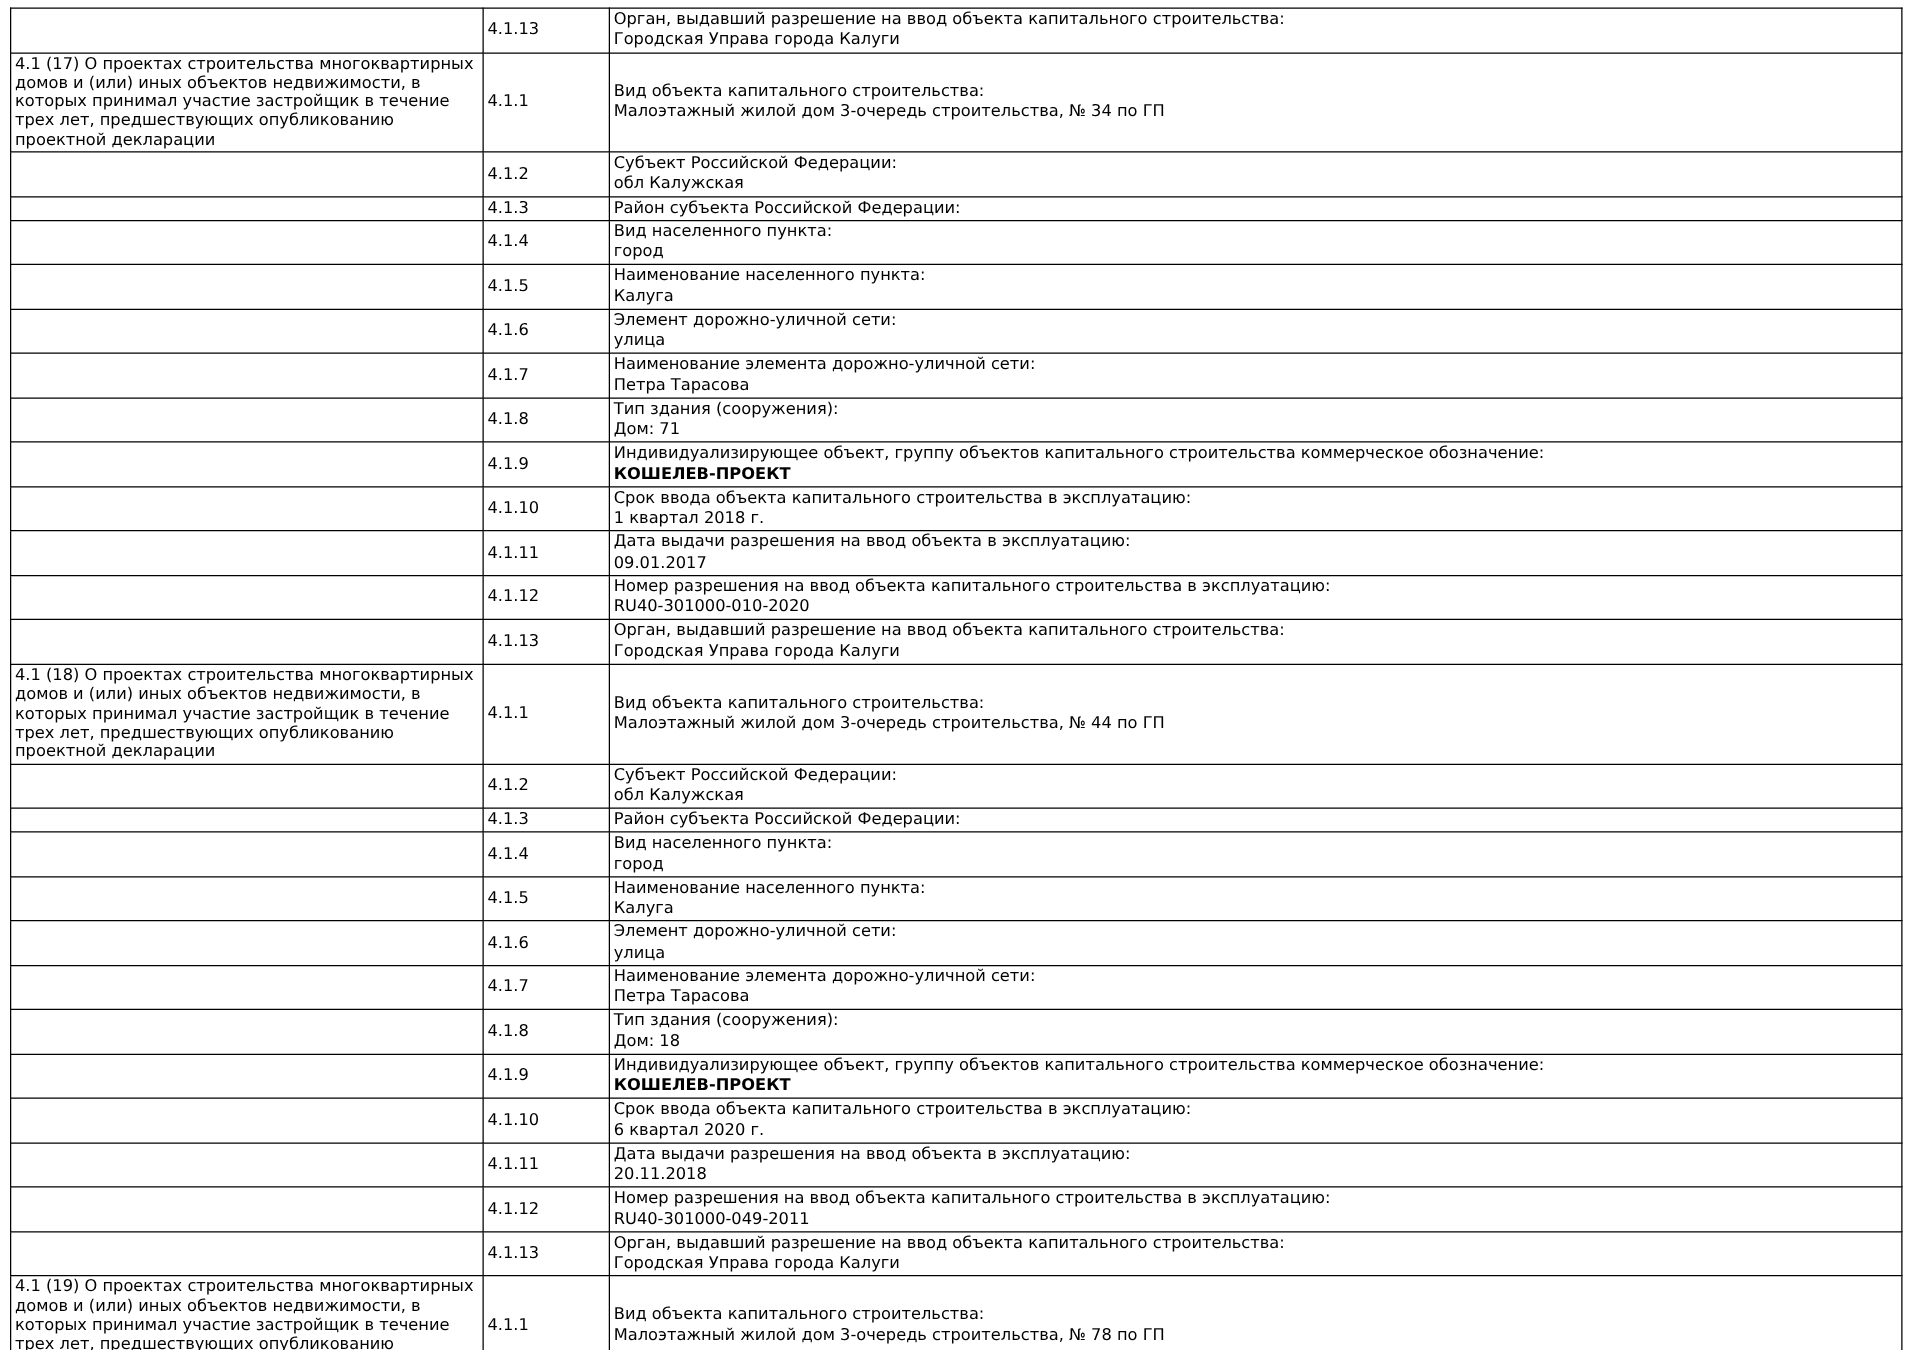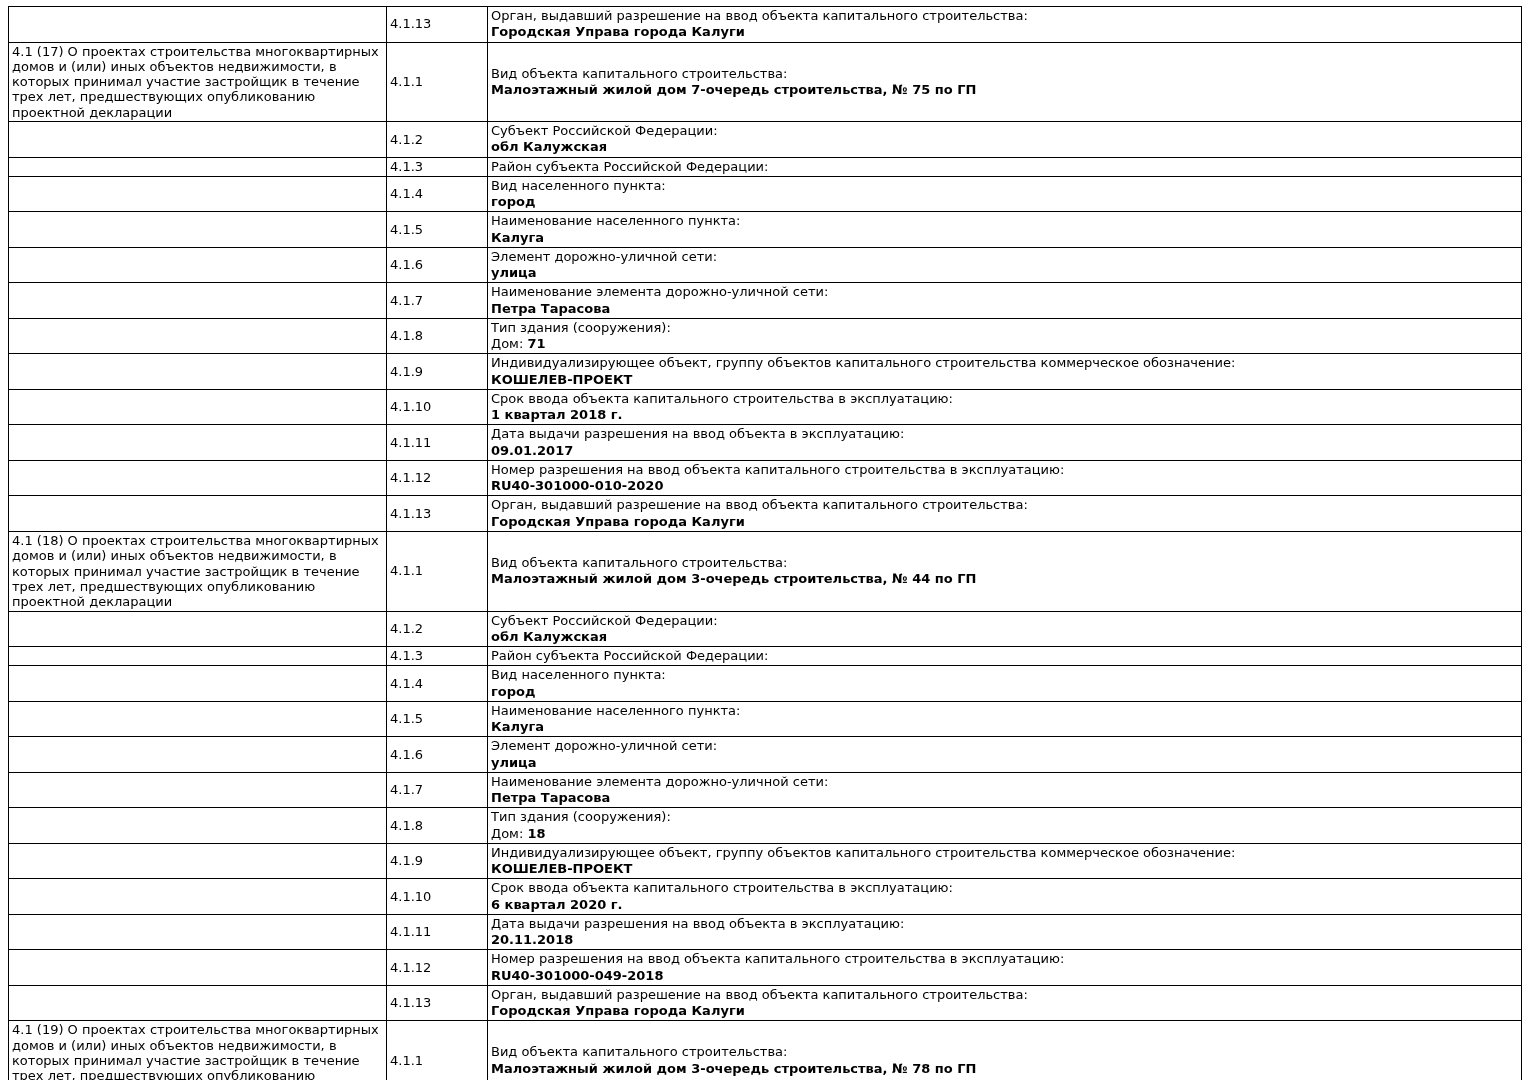--- a/index.html
+++ b/index.html
@@ -37,21 +37,21 @@
     vertical-align: top;
     line-height: 1.18;
   }
   td.col-code {
     line-height: 1.2;
   }
   td.col-content {
     line-height: 1.25;
   }
   .lbl { font-weight: normal; }
-  .val { font-weight: bold; }
+  .val { font-weight: normal; }
   .val-normal { font-weight: bold; }
 </style>
 </head>
 <body>
 
 <div class="doc">
   <table class="decl">
     <colgroup>
       <col style="width:378px">
       <col style="width:101px">
@@ -64,21 +64,21 @@
           <td class="col-content">
             <div class="lbl">Орган, выдавший разрешение на ввод объекта капитального строительства:</div>
             <div><span class="val">Городская Управа города Калуги</span></div>
           </td>
         </tr>
         <tr>
           <td class="col-section">4.1 (17) О проектах строительства многоквартирных домов и (или) иных объектов недвижимости, в которых принимал участие застройщик в течение трех лет, предшествующих опубликованию проектной декларации</td>
           <td class="col-code">4.1.1</td>
           <td class="col-content">
             <div class="lbl">Вид объекта капитального строительства:</div>
-            <div><span class="val">Малоэтажный жилой дом 7-очередь строительства, № 75 по ГП</span></div>
+            <div><span class="val">Малоэтажный жилой дом 3-очередь строительства, № 34 по ГП</span></div>
           </td>
         </tr>
         <tr>
           <td class="col-section"></td>
           <td class="col-code">4.1.2</td>
           <td class="col-content">
             <div class="lbl">Субъект Российской Федерации:</div>
             <div><span class="val">обл Калужская</span></div>
           </td>
         </tr>
@@ -254,21 +254,21 @@
           <td class="col-content">
             <div class="lbl">Дата выдачи разрешения на ввод объекта в эксплуатацию:</div>
             <div><span class="val">20.11.2018</span></div>
           </td>
         </tr>
         <tr>
           <td class="col-section"></td>
           <td class="col-code">4.1.12</td>
           <td class="col-content">
             <div class="lbl">Номер разрешения на ввод объекта капитального строительства в эксплуатацию:</div>
-            <div><span class="val">RU40-301000-049-2018</span></div>
+            <div><span class="val">RU40-301000-049-2011</span></div>
           </td>
         </tr>
         <tr>
           <td class="col-section"></td>
           <td class="col-code">4.1.13</td>
           <td class="col-content">
             <div class="lbl">Орган, выдавший разрешение на ввод объекта капитального строительства:</div>
             <div><span class="val">Городская Управа города Калуги</span></div>
           </td>
         </tr>

